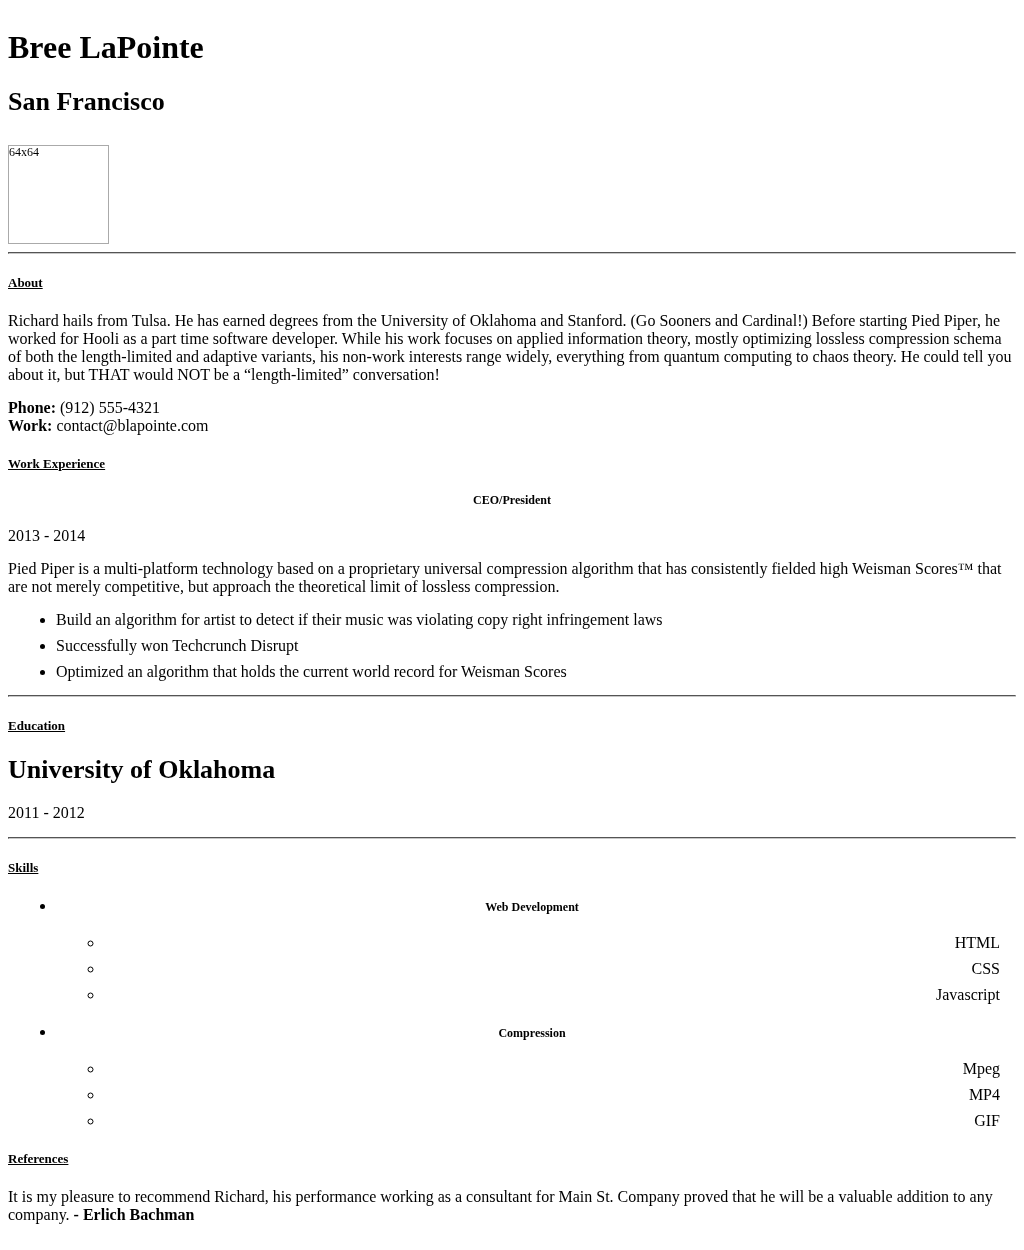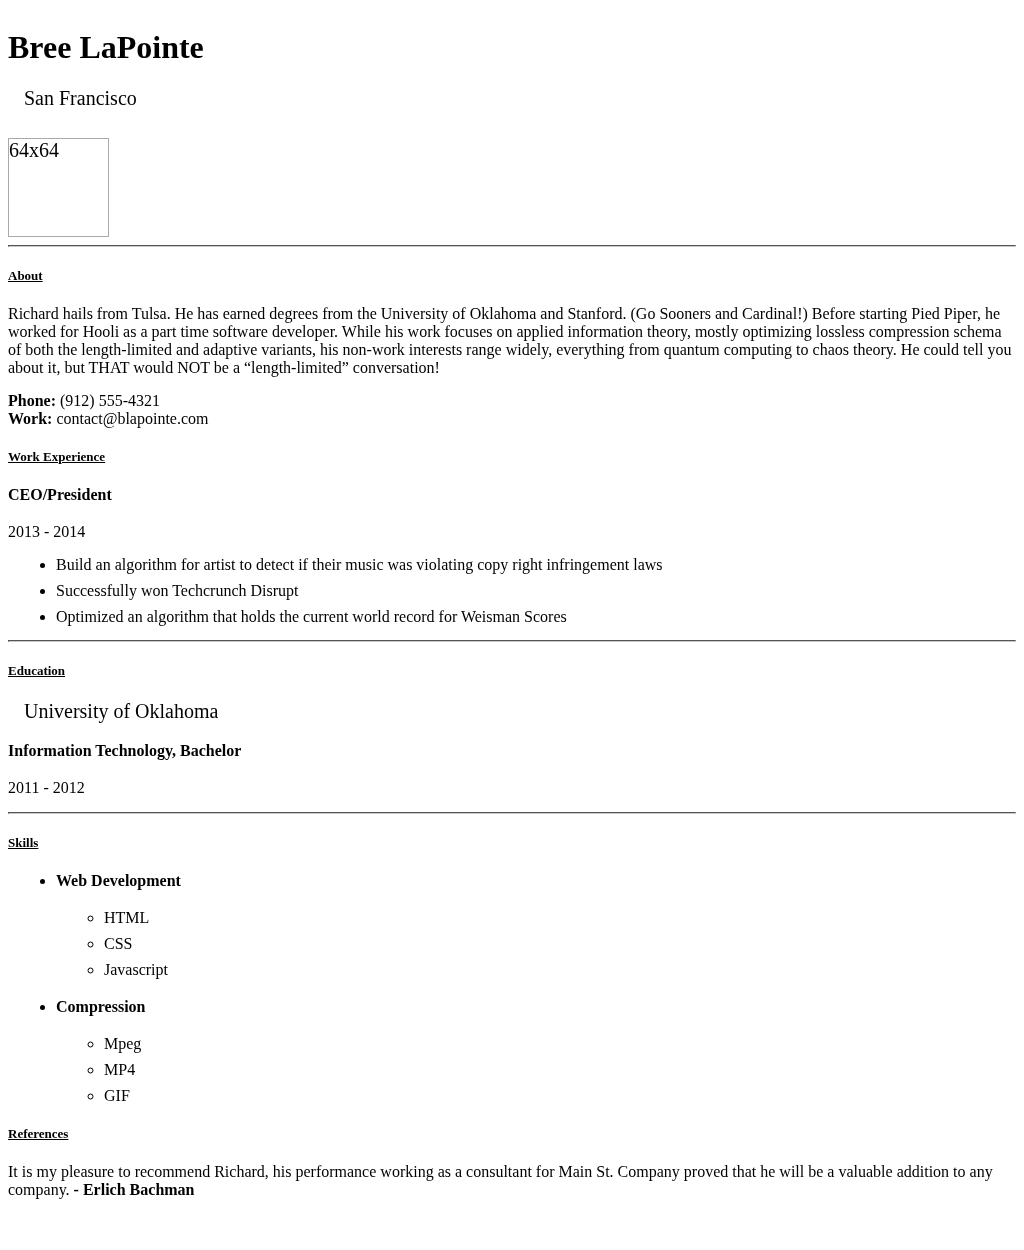--- a/index.html
+++ b/index.html
@@ -4,43 +4,43 @@
 <style>
   html, body { background: #fff; }
   body {
     margin: 8px;
     color: #000;
     font-family: "Liberation Serif", "DejaVu Serif", serif;
     font-size: 16px;
     line-height: normal;
   }
   h1 { font-size: 32px; margin: 21px 0; font-weight: bold; }
-  h2 { font-size: 20px; margin: 19px 16px; font-weight: normal; }
+  h2 { font-size: 26px; margin: 19px 0; font-weight: bold; }
   h3 { font-size: 13px; margin: 21px 0; font-weight: bold; text-decoration: underline; }
-  h4 { font-size: 16px;  margin: 19px 0; font-weight: bold; }
+  h4 { font-size: 12px;  margin: 19px 0; font-weight: bold; text-align: center; }
   p  { margin: 15px 0; }
   ul { margin: 14px 0; padding-left: 40px; list-style-type: disc; }
-  ul ul { list-style-type: circle; }
+  ul ul { list-style-type: circle; text-align: right; }
   li { margin: 8px; }
   li > h4 { margin: 19px 0; }
   hr {
     margin: 8px 0;
     border: 1px inset #c8c8c8;
     border-top-color: #a8a8a8;
     border-left-color: #a8a8a8;
     height: 0;
   }
   .photo-placeholder {
     box-sizing: border-box;
     width: 101px;
     height: 99px;
     margin-top: 28px;
     border: 1px solid #aaa;
     overflow: hidden;
-    font-size: 20px;
+    font-size: 12px;
     line-height: 1.1;
   }
   section { margin: 0; }
 </style>
 </head>
 <body>
 
 <header>
   <h1>Bree LaPointe</h1>
   <h2>San Francisco</h2>
@@ -53,33 +53,33 @@
   <h3>About</h3>
   <p>Richard hails from Tulsa. He has earned degrees from the University of Oklahoma and Stanford. (Go Sooners and Cardinal!) Before starting Pied Piper, he worked for Hooli as a part time software developer. While his work focuses on applied information theory, mostly optimizing lossless compression schema of both the length-limited and adaptive variants, his non-work interests range widely, everything from quantum computing to chaos theory. He could tell you about it, but THAT would NOT be a “length-limited” conversation!</p>
   <p><strong>Phone:</strong> <span>(912) 555-4321</span><br>
   <strong>Work:</strong> <span>contact@blapointe.com</span></p>
 </section>
 
 <section>
   <h3>Work Experience</h3>
   <h4>CEO/President</h4>
   <p>2013 - 2014</p>
+  <p>Pied Piper is a multi-platform technology based on a proprietary universal compression algorithm that has consistently fielded high Weisman Scores™ that are not merely competitive, but approach the theoretical limit of lossless compression.</p>
   <ul>
     <li>Build an algorithm for artist to detect if their music was violating copy right infringement laws</li>
     <li>Successfully won Techcrunch Disrupt</li>
     <li>Optimized an algorithm that holds the current world record for Weisman Scores</li>
   </ul>
 </section>
 
 <hr>
 
 <section>
   <h3>Education</h3>
   <h2>University of Oklahoma</h2>
-  <h4>Information Technology, Bachelor</h4>
   <p>2011 - 2012</p>
 </section>
 
 <hr>
 
 <section>
   <h3>Skills</h3>
   <ul>
     <li>
       <h4>Web Development</h4>

